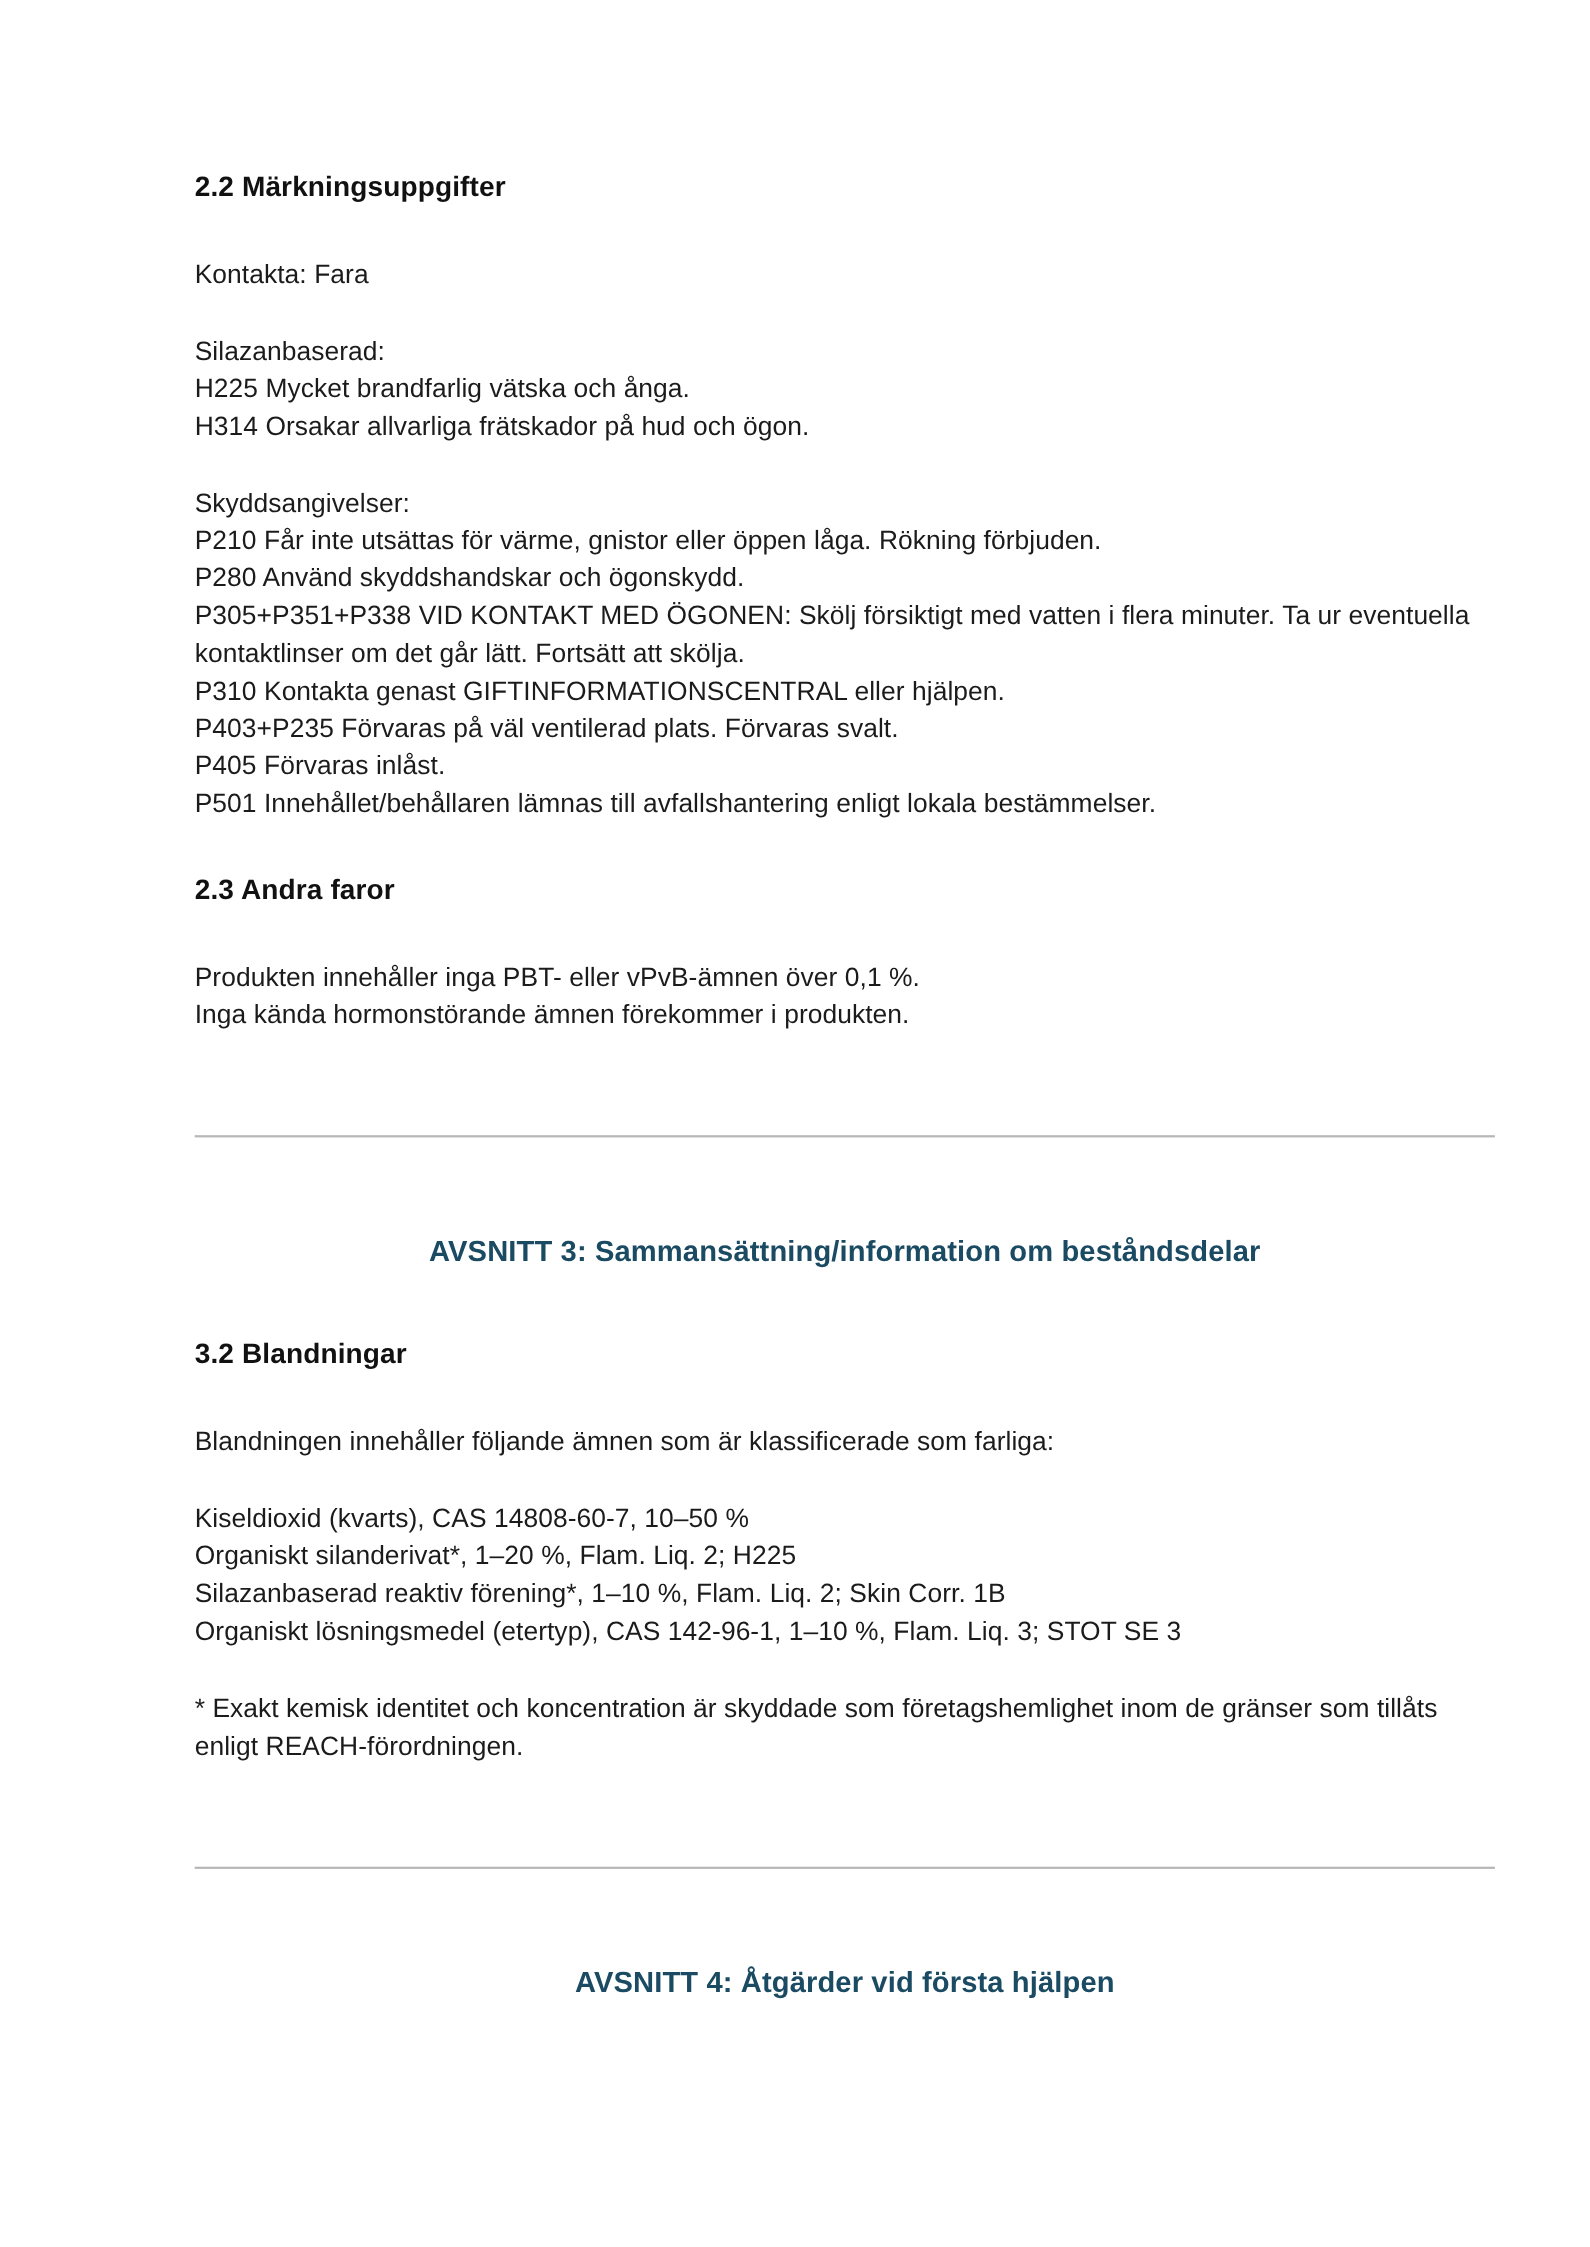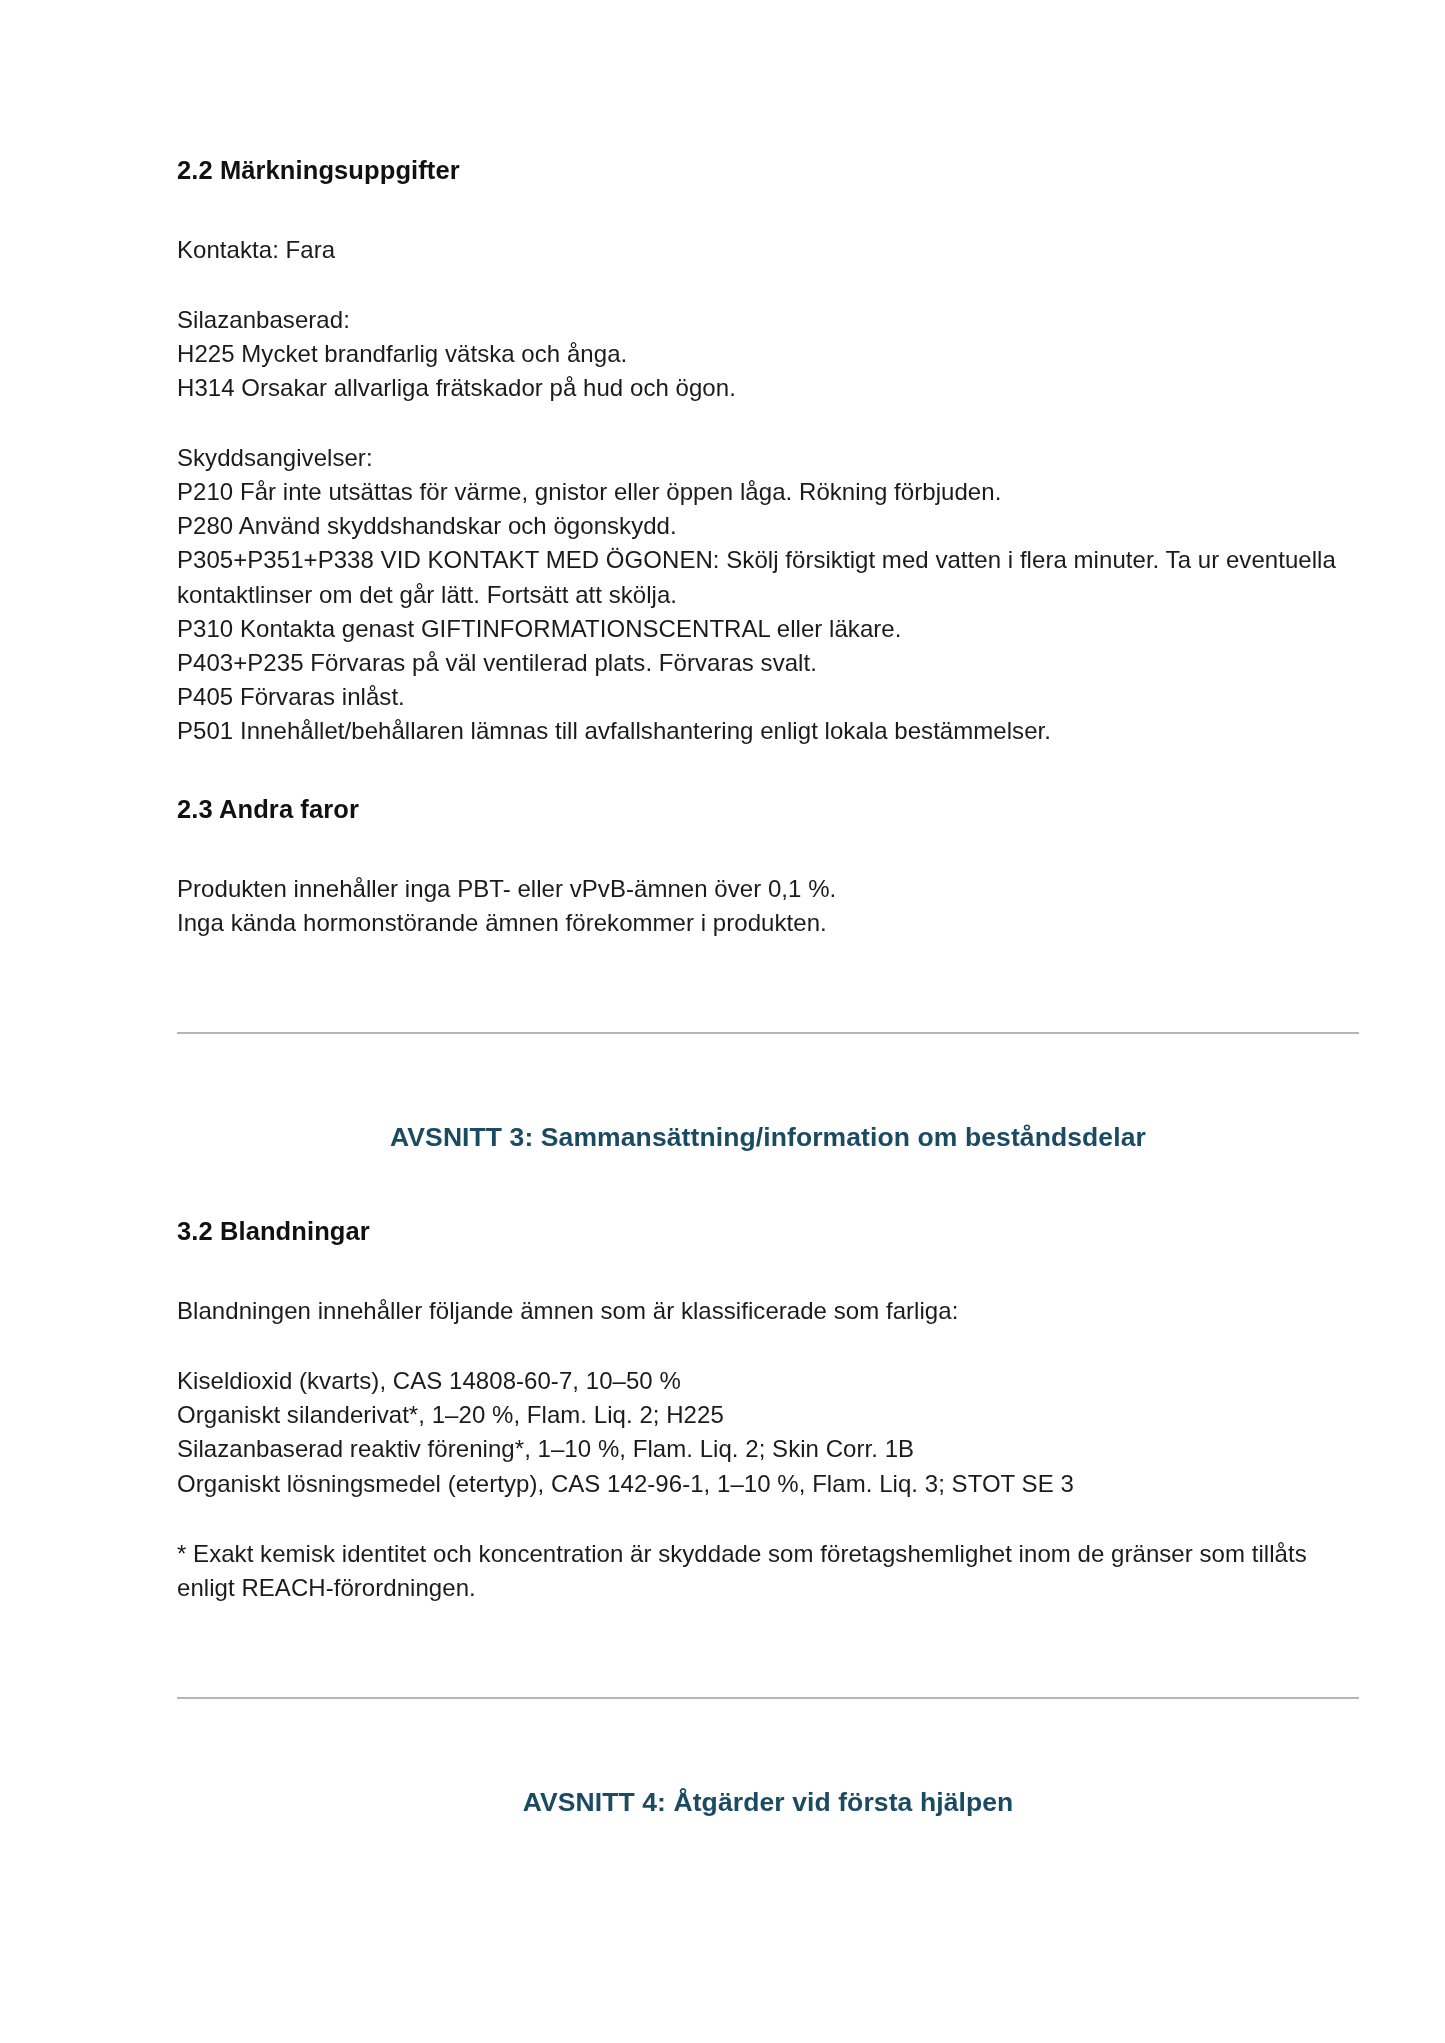--- a/index.html
+++ b/index.html
@@ -96,21 +96,21 @@
       <span class="body-text line">H314 Orsakar allvarliga frätskador på hud och ögon.</span>
     </div>
 
     <div class="gap-m"></div>
 
     <div class="block">
       <span class="body-text line">Skyddsangivelser:</span>
       <p class="body-text">P210 Får inte utsättas för värme, gnistor eller öppen låga. Rökning förbjuden.</p>
       <p class="body-text">P280 Använd skyddshandskar och ögonskydd.</p>
       <p class="body-text">P305+P351+P338 VID KONTAKT MED ÖGONEN: Skölj försiktigt med vatten i flera minuter. Ta ur eventuella kontaktlinser om det går lätt. Fortsätt att skölja.</p>
-      <p class="body-text">P310 Kontakta genast GIFTINFORMATIONSCENTRAL eller läkare.</p>
+      <p class="body-text">P310 Kontakta genast GIFTINFORMATIONSCENTRAL eller hjälpen.</p>
       <p class="body-text">P403+P235 Förvaras på väl ventilerad plats. Förvaras svalt.</p>
       <p class="body-text">P405 Förvaras inlåst.</p>
       <p class="body-text">P501 Innehållet/behållaren lämnas till avfallshantering enligt lokala bestämmelser.</p>
     </div>
 
     <div class="gap-l"></div>
 
     <h2 class="sub-heading">2.3 Andra faror</h2>
 
     <div class="gap-l"></div>

